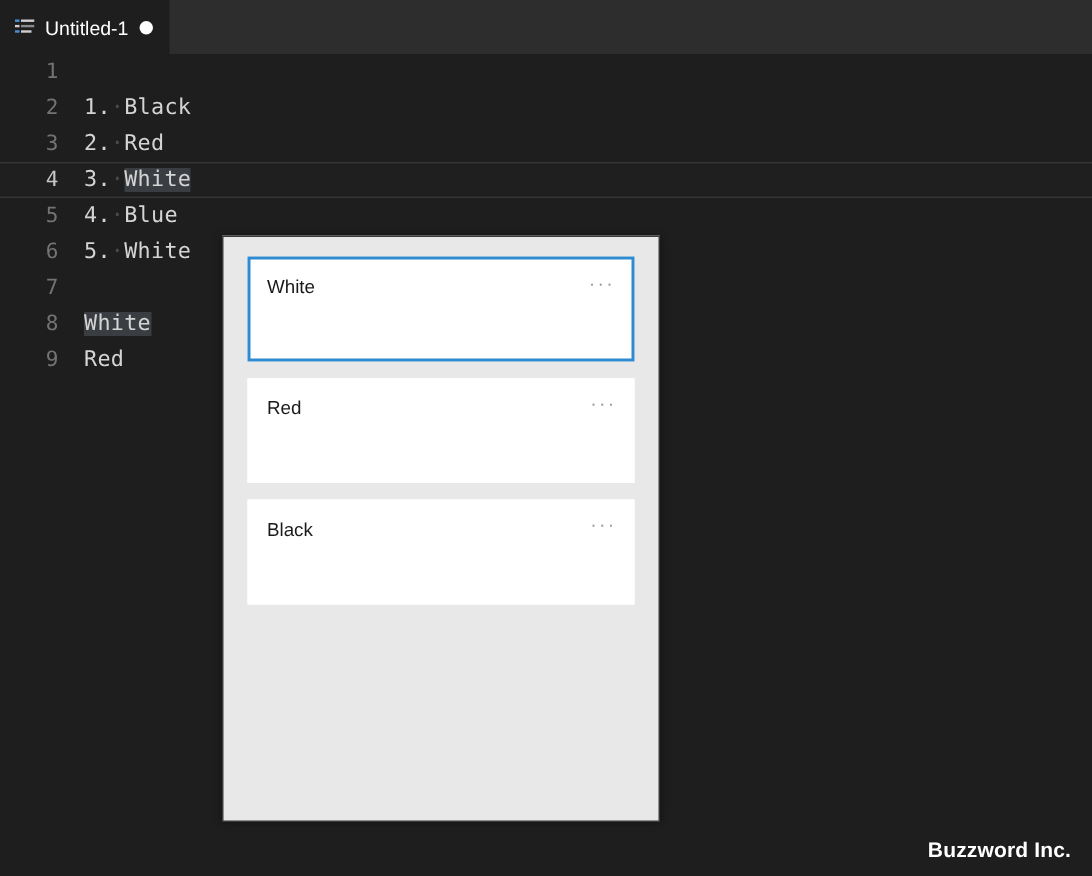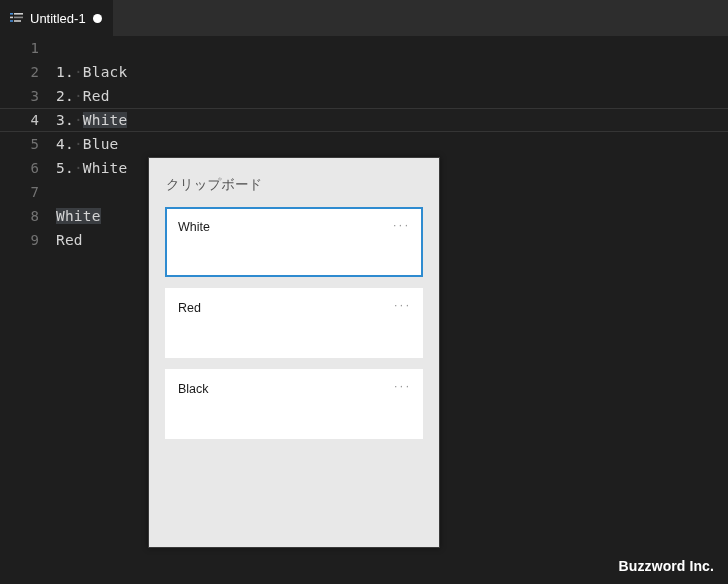--- a/index.html
+++ b/index.html
@@ -214,21 +214,20 @@
       <div class="code-line">
         <div class="gutter">9</div>
         <div class="code-text"><span>Red</span></div>
       </div>
     </div>
 </div>
 
 <div id="footer">Buzzword Inc.</div>
 
 <div id="clipboard-panel">
-  <div id="clipboard-title">クリップボード</div>
   <div id="clipboard-list">
       <div class="clip-item selected">
         <div class="clip-text">White</div>
         <div class="clip-menu">···</div>
       </div>
       <div class="clip-item">
         <div class="clip-text">Red</div>
         <div class="clip-menu">···</div>
       </div>
       <div class="clip-item">

